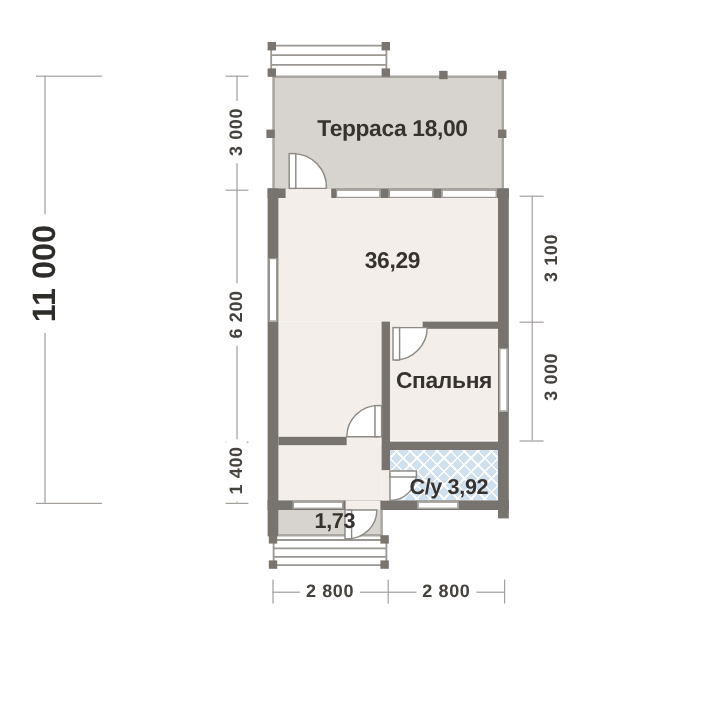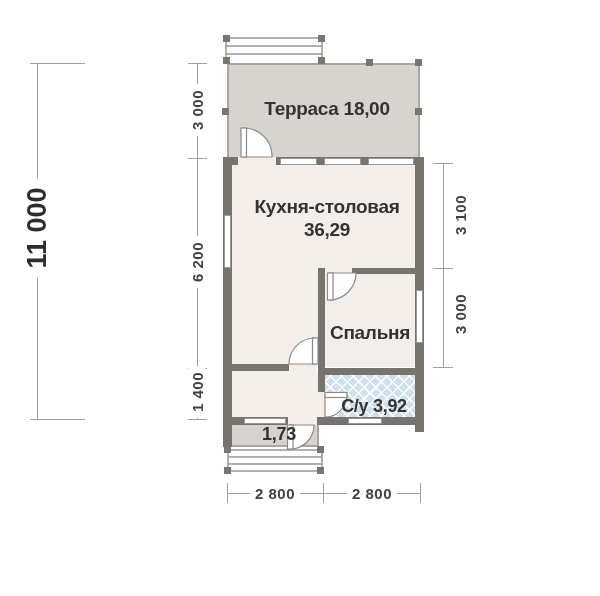--- a/index.html
+++ b/index.html
@@ -117,24 +117,23 @@
         <path d="M290 425 L290 449 A24 24 0 0 0 314 425 Z" fill="#ffffff"></path>
         <rect x="287.5" y="425" width="5.5" height="24" fill="#ffffff"></rect>
       </g>
     </g>
   </svg>
 
   <div class="room-label" style="left:327px;top:108px;">
     <span>Терраса</span>&nbsp;<span>18,00</span>
   </div>
   <div class="room-label" style="left:327px;top:218px;">
-    <div>Кухня-столовая</div>
     <div>36,29</div>
   </div>
-  <div class="room-label" style="left:370px;top:332px;line-height:21px;">
+  <div class="room-label" style="left:370px;top:318px;line-height:21px;">
     <div>Спальня</div>
   </div>
   <div class="room-label small" style="left:374px;top:406px;">
     <span>С/у</span>&nbsp;<span>3,92</span>
   </div>
   <div class="room-label small" style="left:279px;top:434px;">
     <span>1,73</span>
   </div>
 
   <div class="dimline" style="left:37px;top:63px;width:1px;height:356px;"></div>

